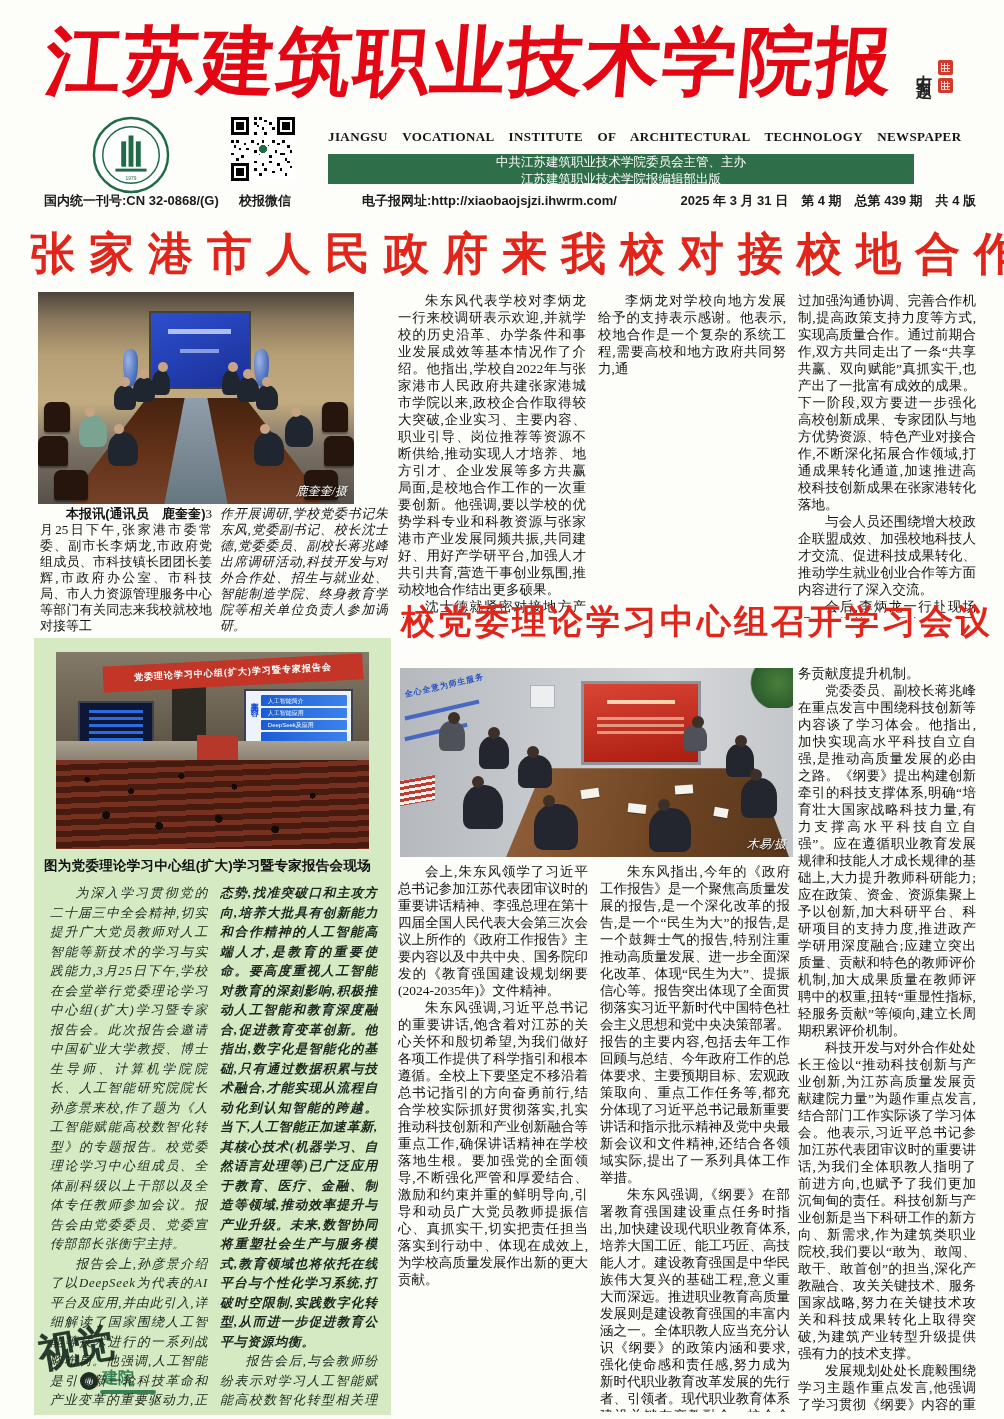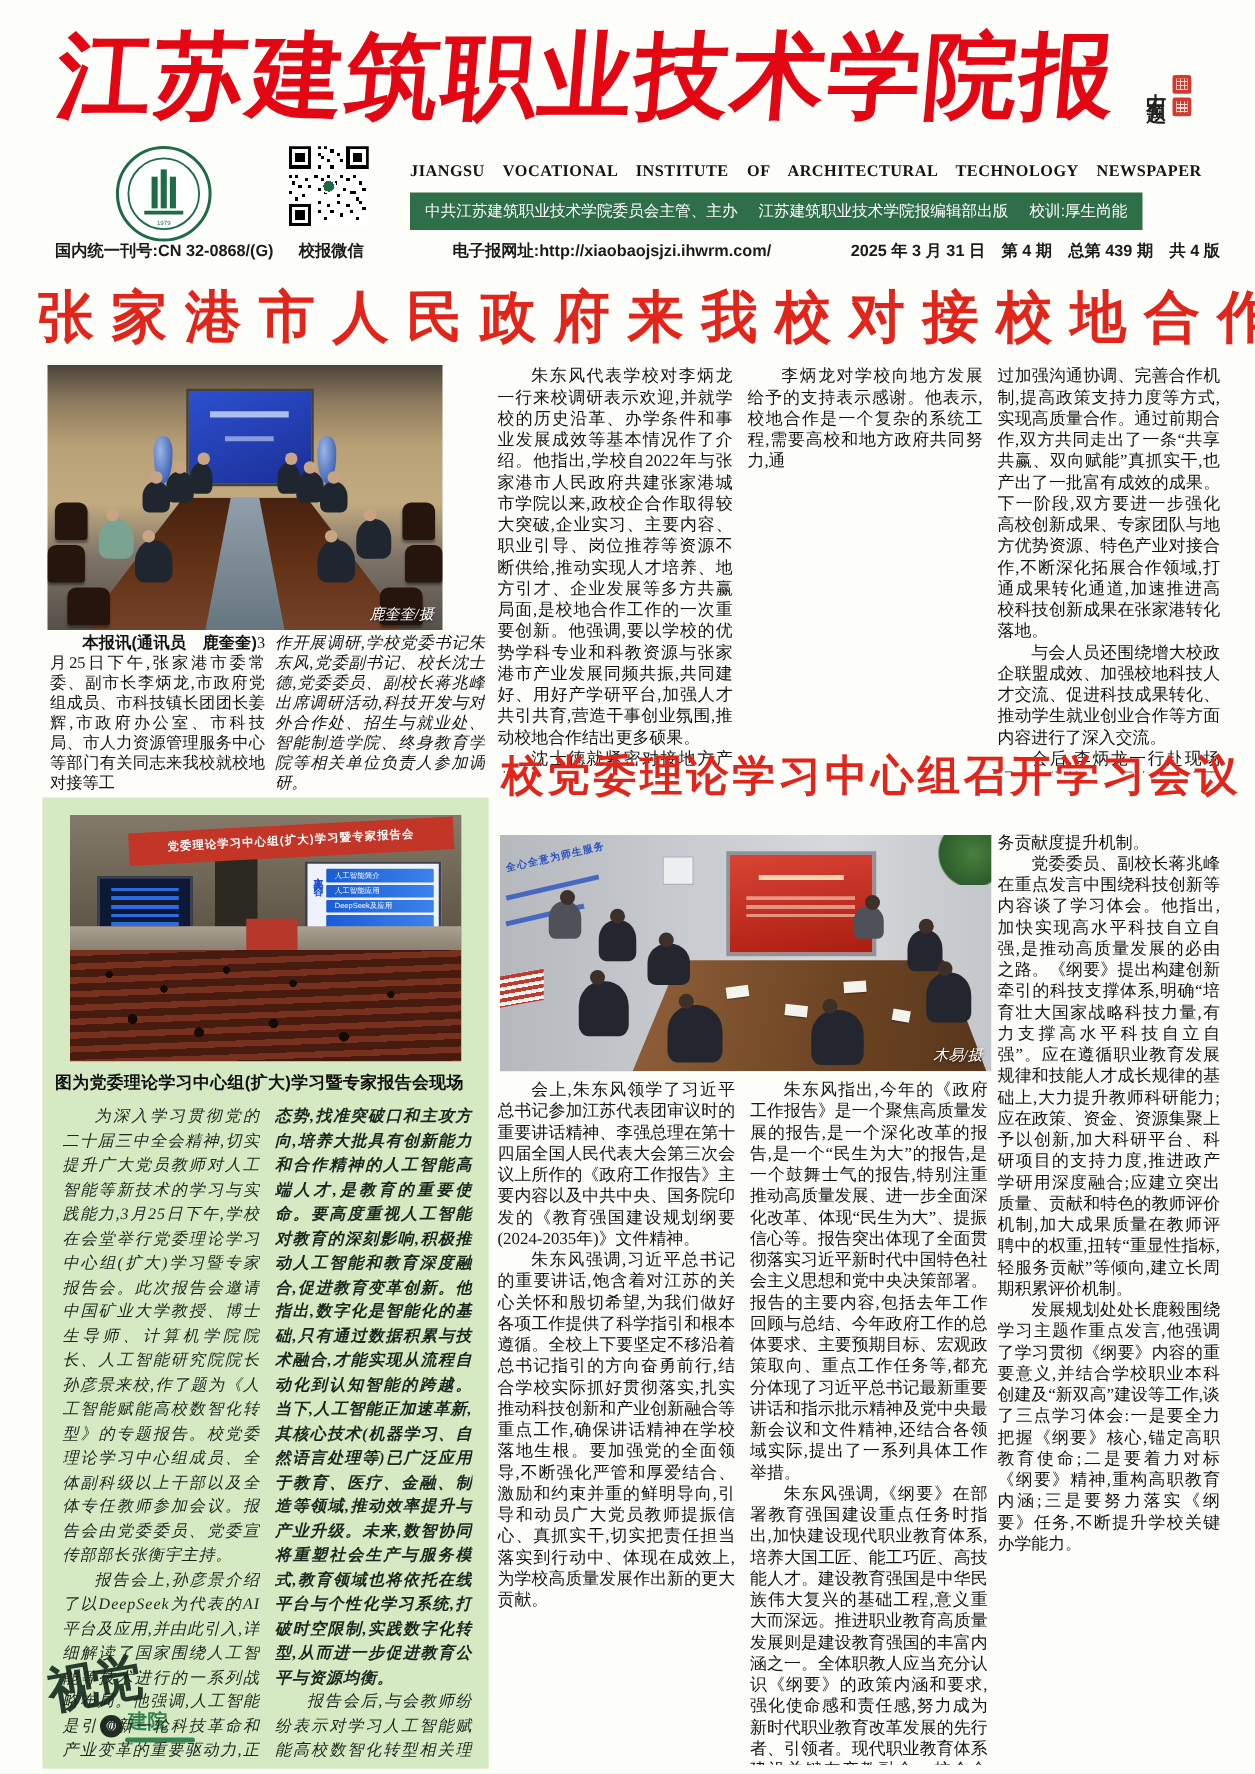--- a/index.html
+++ b/index.html
@@ -15,21 +15,21 @@
   #seal1{left:938px;top:60px;} #seal2{left:938px;top:78px;}
   .seal i{display:block;margin:3px auto 0;width:9px;height:9px;background:
     repeating-linear-gradient(0deg,#f5d9d5 0 1px,transparent 1px 3px),
     repeating-linear-gradient(90deg,#f5d9d5 0 1px,transparent 1px 3px);}
   #logo{left:92px;top:116px;width:78px;height:78px;}
   #qr{left:231px;top:117px;width:64px;height:64px;background:#fff;}
   #eng-title{left:328px;top:129px;width:586px;font-size:13px;font-weight:bold;letter-spacing:.4px;
     word-spacing:11px;white-space:nowrap;color:#141414;}
   #green-bar{left:328px;top:154px;width:586px;height:30px;background:#2e6e49;color:#fff;
     font-family:"Liberation Sans",sans-serif;font-size:12.5px;display:flex;align-items:center;
-    justify-content:space-between;padding:0 12px;box-sizing:border-box;}
+    justify-content:space-between;padding:0 12px;box-sizing:border-box;flex-direction:column;}
   .infoline{top:192px;font-family:"Liberation Sans",sans-serif;font-size:13px;font-weight:600;color:#1a1a1a;white-space:nowrap;}
   #issn{left:44px;} #qrcap{left:239px;} #website{left:362px;} #issueinfo{right:28px;text-align:right;}
   
   .headline{color:#e1251b;font-weight:900;text-align:center;white-space:nowrap;font-family:"Liberation Serif",serif;}
   #h1{left:30px;top:226px;width:944px;font-size:45px;line-height:56px;letter-spacing:14px;}
   #h2{left:398px;top:600px;width:598px;font-size:34px;line-height:44px;letter-spacing:3px;}
   
   .col{position:absolute;text-align:justify;font-size:13.5px;line-height:17px;overflow:hidden;color:#141414;}
   .col p{margin:0;text-indent:2em;}
   .col p.ni{text-indent:0;}
@@ -358,16 +358,17 @@
     <p>会上,朱东风领学了习近平总书记参加江苏代表团审议时的重要讲话精神、李强总理在第十四届全国人民代表大会第三次会议上所作的《政府工作报告》主要内容以及中共中央、国务院印发的《教育强国建设规划纲要(2024-2035年)》文件精神。</p>
     <p>朱东风强调,习近平总书记的重要讲话,饱含着对江苏的关心关怀和殷切希望,为我们做好各项工作提供了科学指引和根本遵循。全校上下要坚定不移沿着总书记指引的方向奋勇前行,结合学校实际抓好贯彻落实,扎实推动科技创新和产业创新融合等重点工作,确保讲话精神在学校落地生根。要加强党的全面领导,不断强化严管和厚爱结合、激励和约束并重的鲜明导向,引导和动员广大党员教师提振信心、真抓实干,切实把责任担当落实到行动中、体现在成效上,为学校高质量发展作出新的更大贡献。</p>
   </div>
   <div class="col" id="a2c2">
     <p>朱东风指出,今年的《政府工作报告》是一个聚焦高质量发展的报告,是一个深化改革的报告,是一个“民生为大”的报告,是一个鼓舞士气的报告,特别注重推动高质量发展、进一步全面深化改革、体现“民生为大”、提振信心等。报告突出体现了全面贯彻落实习近平新时代中国特色社会主义思想和党中央决策部署。报告的主要内容,包括去年工作回顾与总结、今年政府工作的总体要求、主要预期目标、宏观政策取向、重点工作任务等,都充分体现了习近平总书记最新重要讲话和指示批示精神及党中央最新会议和文件精神,还结合各领域实际,提出了一系列具体工作举措。</p>
     <p>朱东风强调,《纲要》在部署教育强国建设重点任务时指出,加快建设现代职业教育体系,培养大国工匠、能工巧匠、高技能人才。建设教育强国是中华民族伟大复兴的基础工程,意义重大而深远。推进职业教育高质量发展则是建设教育强国的丰富内涵之一。全体职教人应当充分认识《纲要》的政策内涵和要求,强化使命感和责任感,努力成为新时代职业教育改革发展的先行者、引领者。现代职业教育体系建设关键在产教融合、校企合作,要紧扣关键办学能力高水平、产教融合高质量开展改革,建立职业教育服</p>
   </div>
   <div class="col" id="a2c3">
     <p class="ni">务贡献度提升机制。</p>
     <p>党委委员、副校长蒋兆峰在重点发言中围绕科技创新等内容谈了学习体会。他指出,加快实现高水平科技自立自强,是推动高质量发展的必由之路。《纲要》提出构建创新牵引的科技支撑体系,明确“培育壮大国家战略科技力量,有力支撑高水平科技自立自强”。应在遵循职业教育发展规律和技能人才成长规律的基础上,大力提升教师科研能力;应在政策、资金、资源集聚上予以创新,加大科研平台、科研项目的支持力度,推进政产学研用深度融合;应建立突出质量、贡献和特色的教师评价机制,加大成果质量在教师评聘中的权重,扭转“重显性指标,轻服务贡献”等倾向,建立长周期积累评价机制。</p>
+    <p>科技开发与对外合作处处长王俭以“推动科技创新与产业创新,为江苏高质量发展贡献建院力量”为题作重点发言,结合部门工作实际谈了学习体会。他表示,习近平总书记参加江苏代表团审议时的重要讲话,为我们全体职教人指明了前进方向,也赋予了我们更加沉甸甸的责任。科技创新与产业创新是当下科研工作的新方向、新需求,作为建筑类职业院校,我们要以“敢为、敢闯、敢干、敢首创”的担当,深化产教融合、攻关关键技术、服务国家战略,努力在关键技术攻关和科技成果转化上取得突破,为建筑产业转型升级提供强有力的技术支撑。</p>
     <p>发展规划处处长鹿毅围绕学习主题作重点发言,他强调了学习贯彻《纲要》内容的重要意义,并结合学校职业本科创建及“新双高”建设等工作,谈了三点学习体会:一是要全力把握《纲要》核心,锚定高职教育使命;二是要着力对标《纲要》精神,重构高职教育内涵;三是要努力落实《纲要》任务,不断提升学校关键办学能力。</p>
   </div>
 
 </div>
 
 </body></html>

